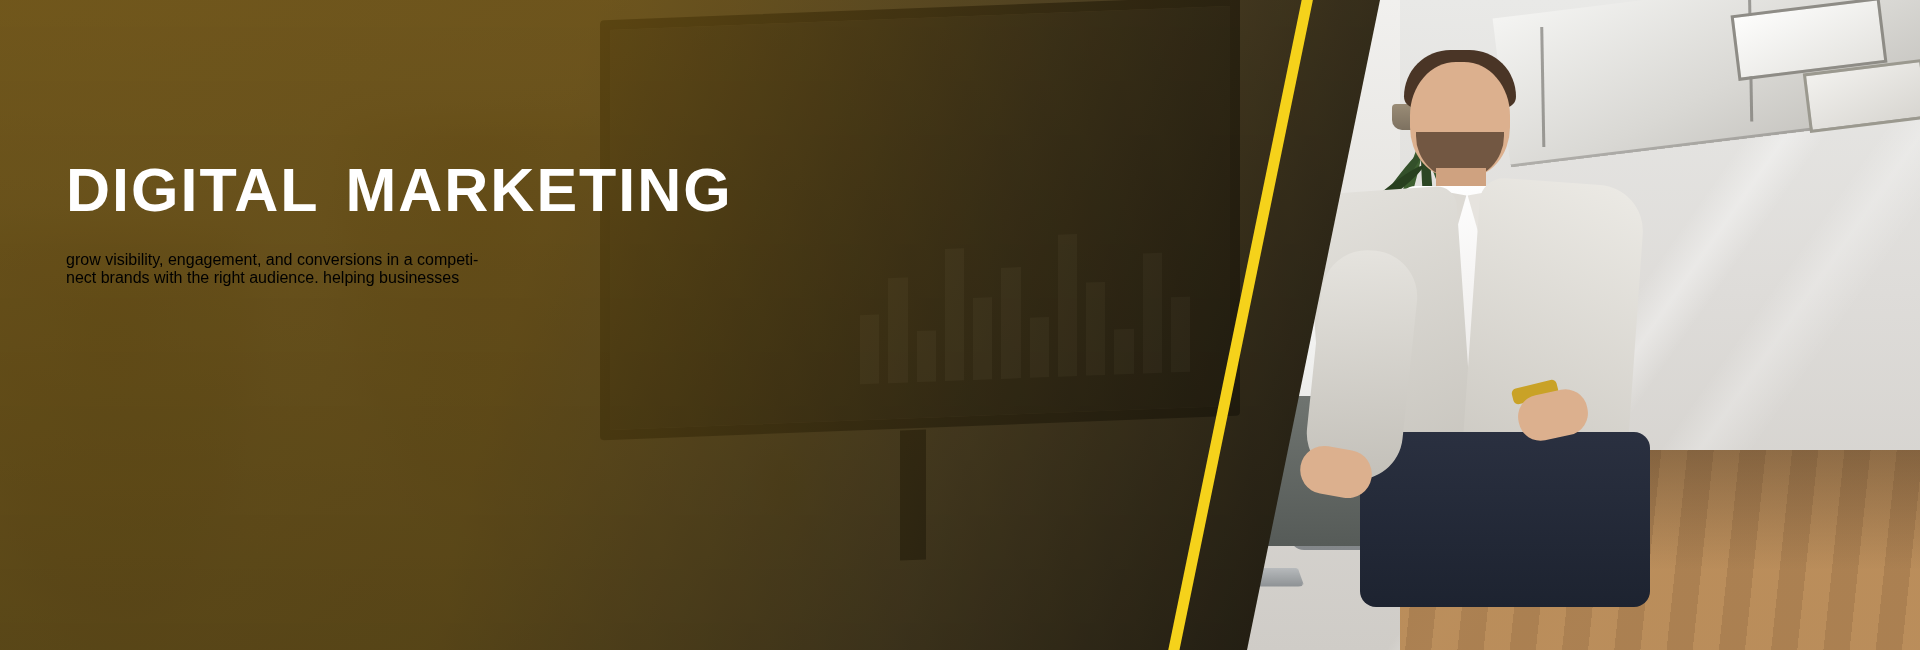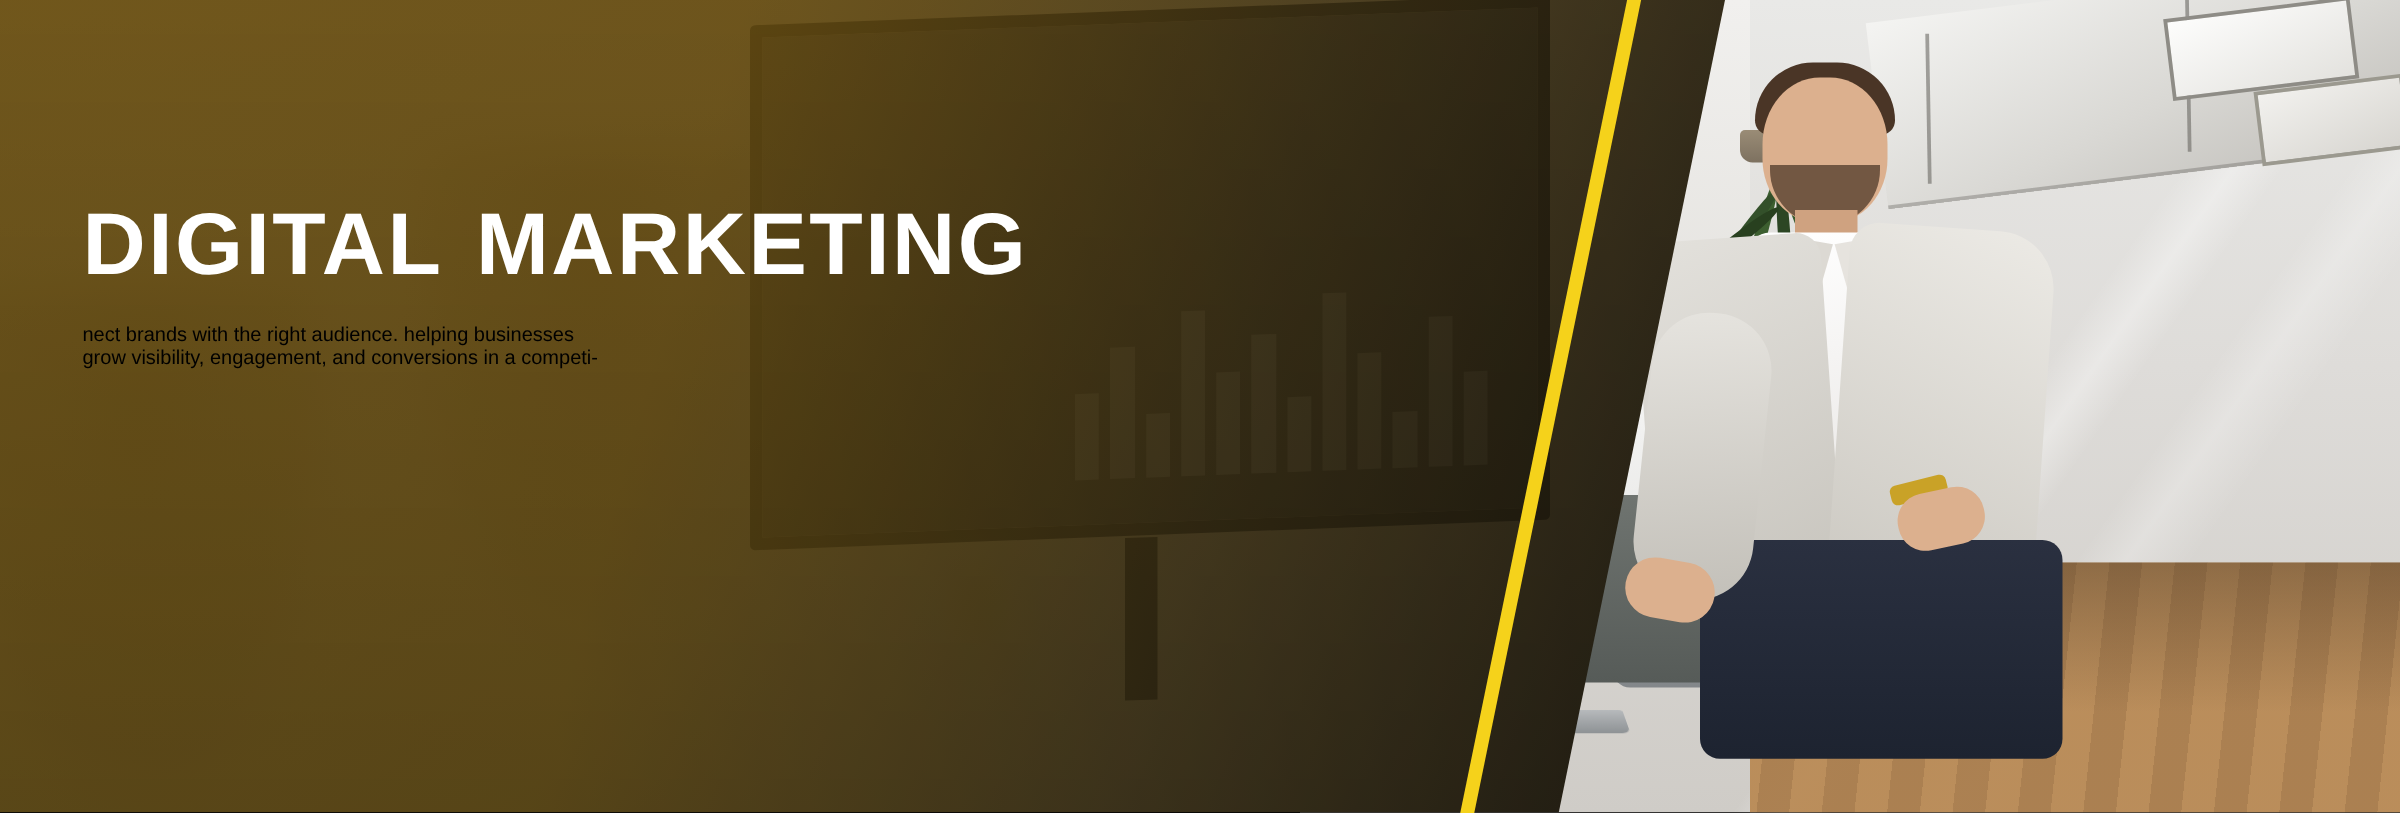--- a/index.html
+++ b/index.html
@@ -302,21 +302,21 @@
     transform:rotate(11.6deg);
     transform-origin:top center;
   }
 
   
   .content{
     position:absolute; left:66px; top:160px; width:900px; z-index:5;
   }
   .headline{
     color:#ffffff;
-    font-size:70px;
+    font-size:61px;
     font-weight:700;
     letter-spacing:2px;
     line-height:1.0;
     white-space:nowrap;
     font-family:"Liberation Sans", sans-serif;
   }
   .headline .gap{ display:inline-block; width:26px; }
   .subcopy{
     margin-top:30px;
     color:#ffffff;
@@ -427,18 +427,18 @@
   </div>
 
   <div class="divider">
     <div class="bar"></div>
   </div>
 
   <div class="content">
     <h1 class="headline"><span>DIGITAL</span><span class="gap"></span><span>MARKETING</span></h1>
     <p class="subcopy">
       </p>
+      <div>grow visibility, engagement, and conversions in a competi-</div>
       <div>nect brands with the right audience. helping businesses</div>
-      <div>grow visibility, engagement, and conversions in a competi-</div>
     <p></p>
   </div>
 
 </div>
 
 </body></html>

